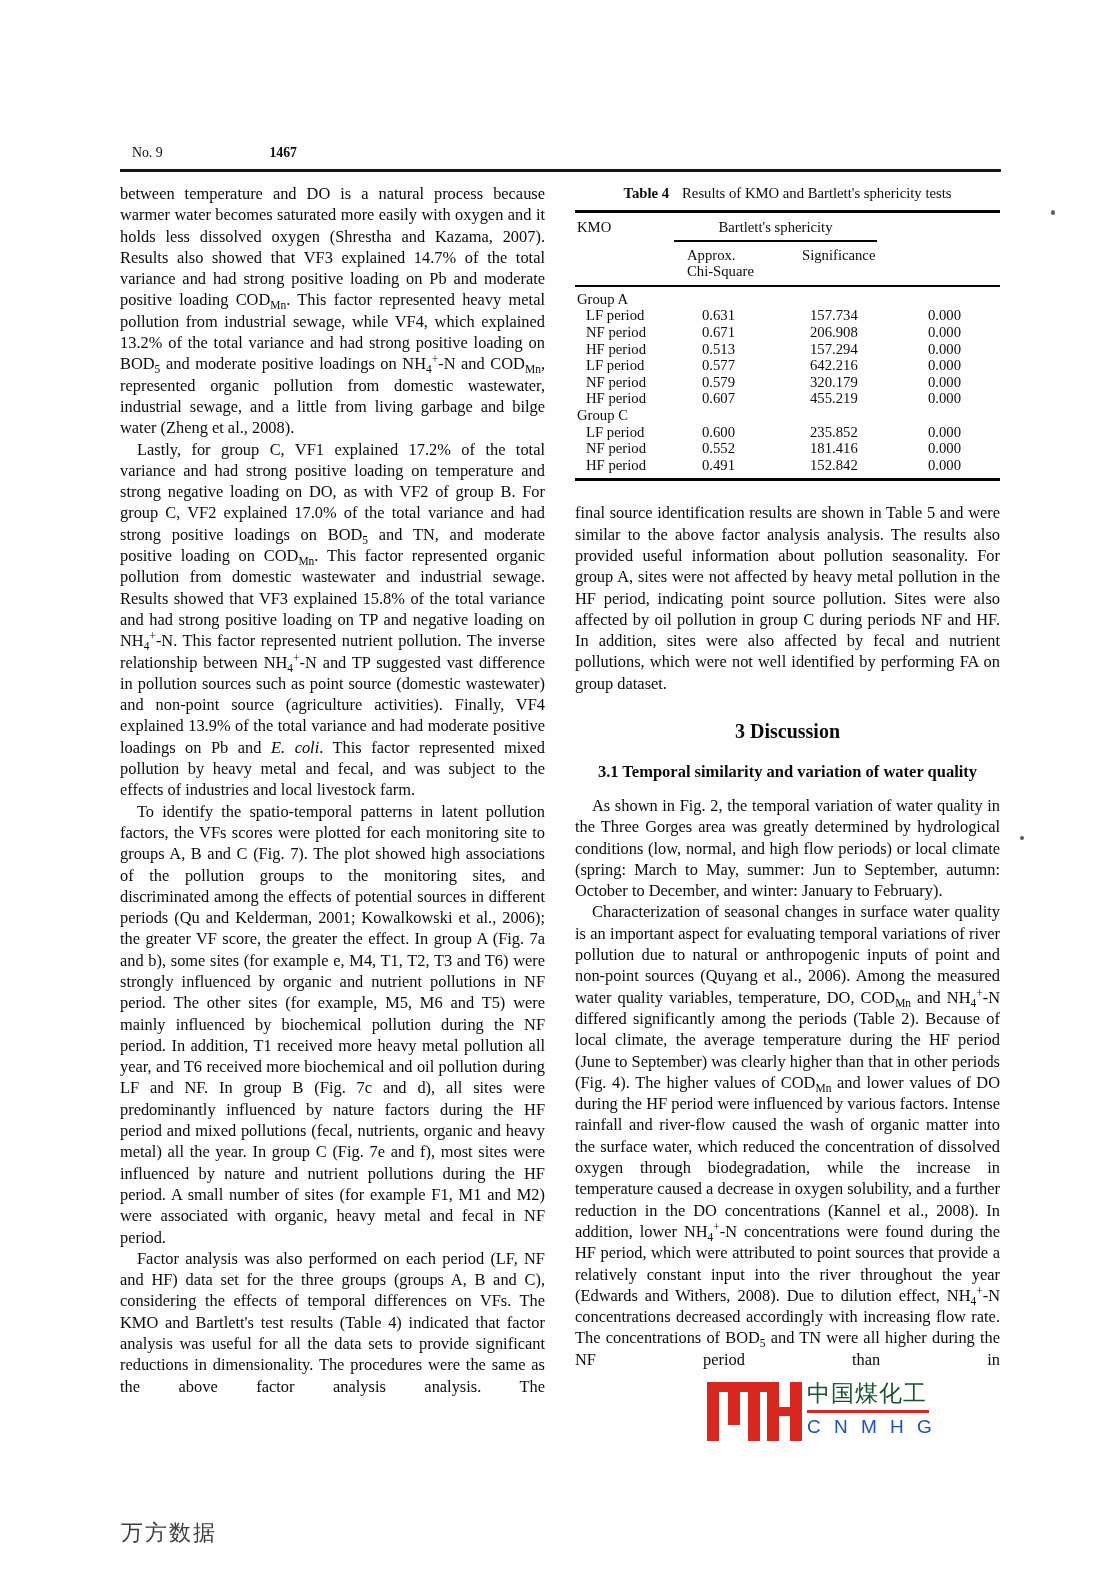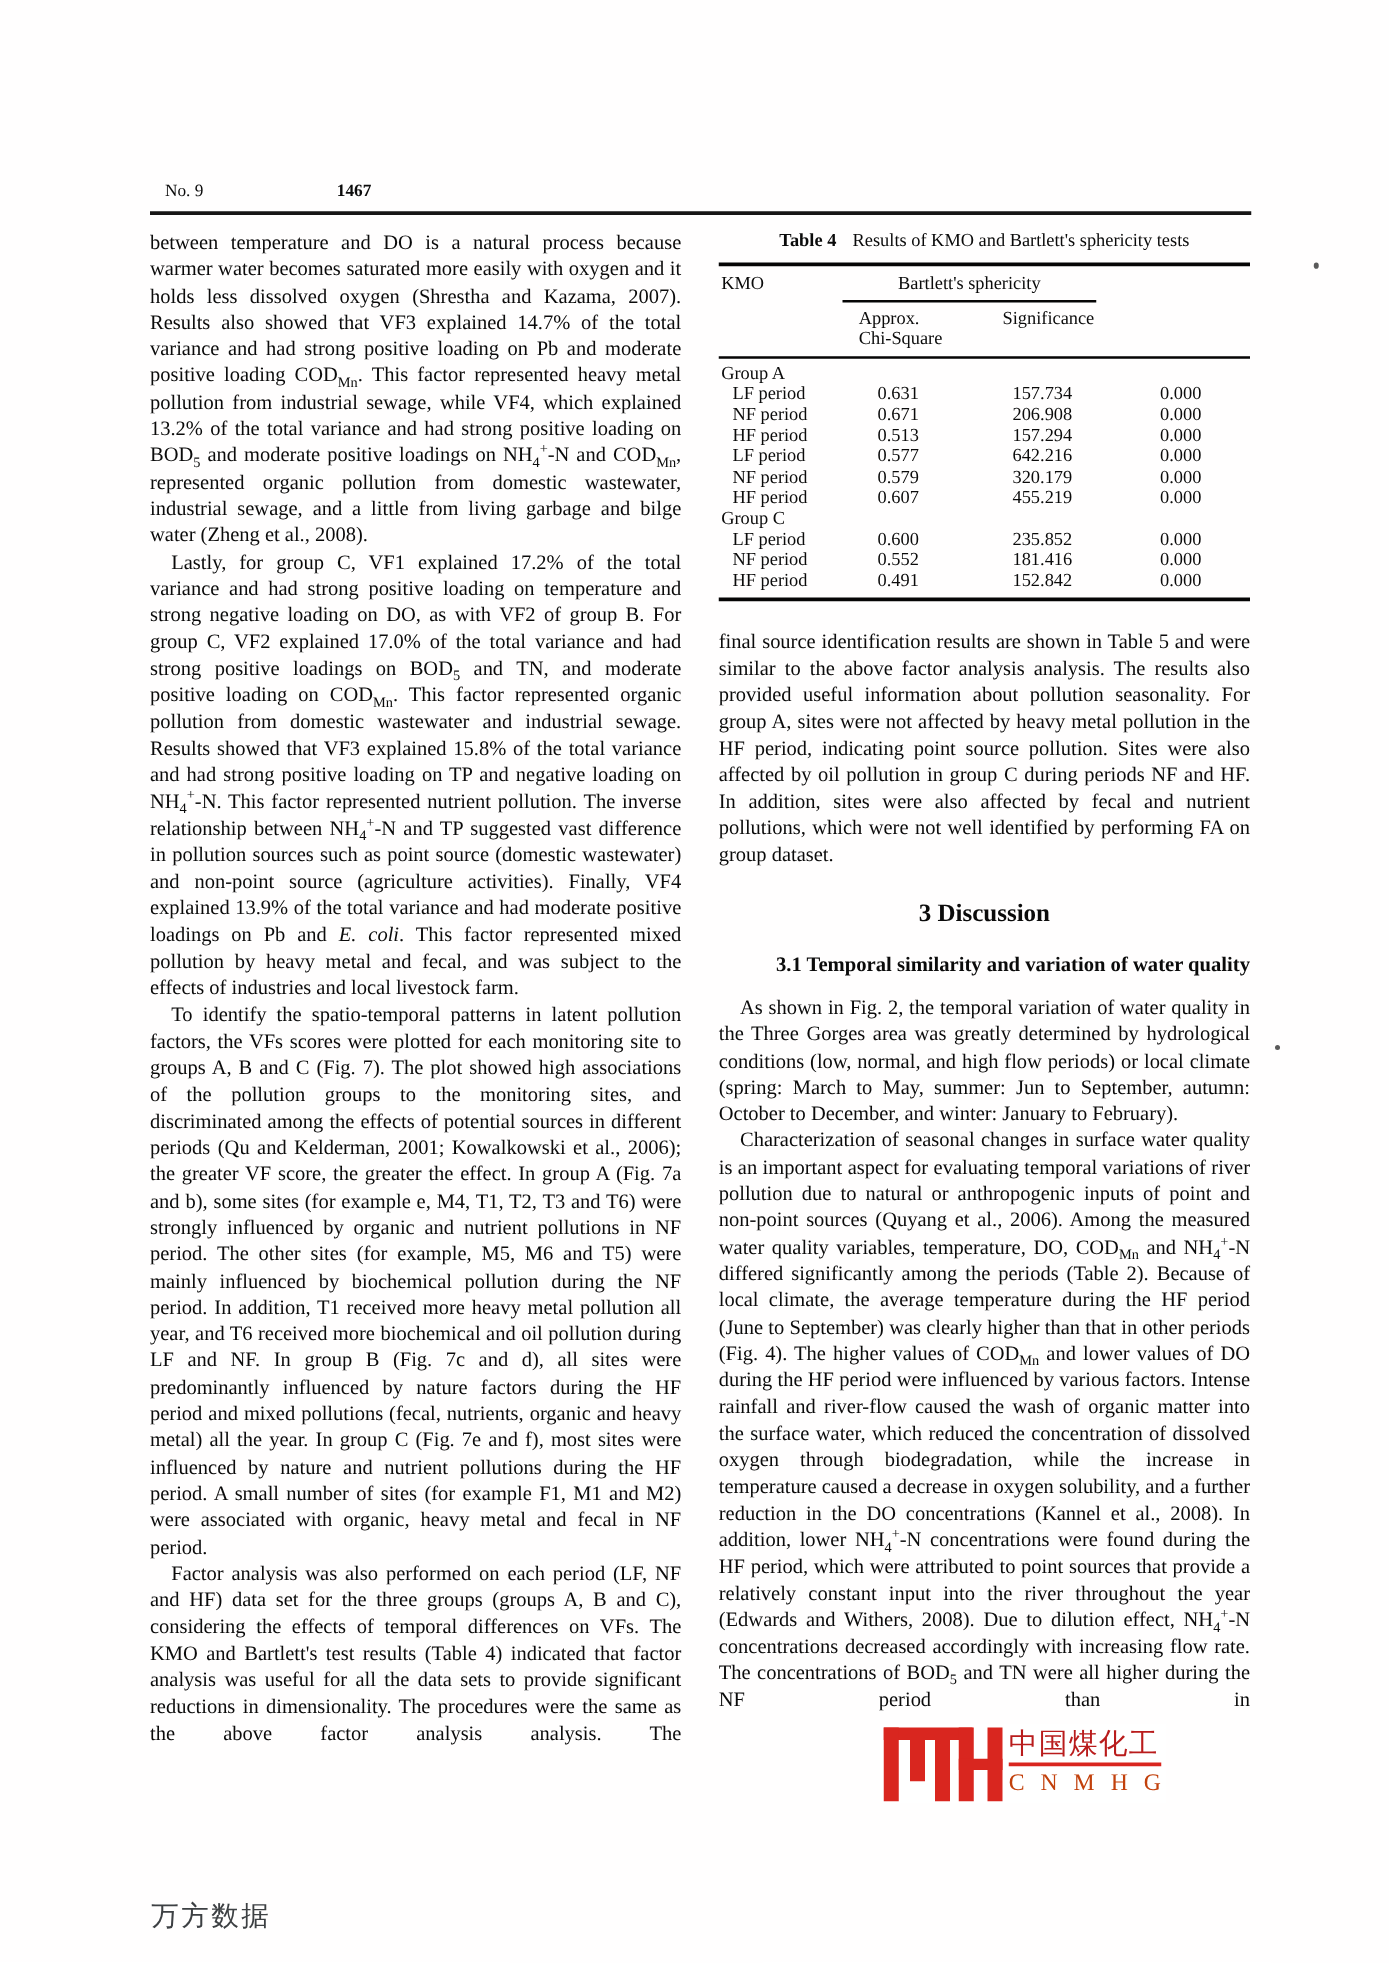--- a/index.html
+++ b/index.html
@@ -18,21 +18,21 @@
   .col-left{left:120px;}
   .col-right{left:575px;}
   .para{margin:0;}
   .ind{text-indent:17px;}
   .justify-last{text-align-last:justify;}
   sub,sup{font-size:70%;line-height:0;}
   i{font-style:italic;}
 
   
   .h-section{font-size:20px;font-weight:bold;margin:25px 0 19px 0;text-align:center;line-height:24px;}
-  .h-subsection{font-size:16.5px;font-weight:bold;margin:0 0 13px 0;text-align:right;line-height:20px;}
+  .h-subsection{font-size:16.5px;font-weight:bold;margin:0 0 13px 0;text-align:center;line-height:20px;}
 
   
   .table-block{margin-bottom:21px;text-align:left;}
   .caption{text-align:center;font-size:14.7px;line-height:18px;margin:1px 0 8px 0;}
   .caption .cap-label{font-weight:bold;}
   .capgap{display:inline-block;width:13px;}
   .table4{border-top:3px solid #050505;border-bottom:3px solid #050505;font-size:14.7px;line-height:16.6px;}
   .thead{display:flex;border-bottom:2px solid #050505;padding:6px 0 5px 2px;}
   .th-periods{width:123px;}
   .th-kmo{width:97px;}
@@ -55,25 +55,25 @@
   .wm-logo{position:absolute;left:3px;top:3px;width:95px;height:59px;}
   .wm-logo span{position:absolute;background:#d9261f;}
   .lg-bar{left:0;top:0;width:71px;height:10px;}
   .lg-s1{left:0;top:0;width:12px;height:59px;}
   .lg-s2{left:21px;top:10px;width:12px;height:33px;}
   .lg-s3{left:41px;top:10px;width:12px;height:49px;}
   .lg-s4{left:60px;top:0;width:12px;height:59px;}
   .lg-cross{left:60px;top:25px;width:35px;height:9px;}
   .lg-s5{left:83px;top:0;width:12px;height:59px;}
   .wm-text{position:absolute;left:103px;top:3px;width:124px;}
-  .wm-cn{color:#b91c1c;font-size:23px;line-height:26px;letter-spacing:1px;white-space:nowrap;
-         font-family:Liberation Serif, serif;}
+  .wm-cn{color:#14532d;font-size:23px;line-height:26px;letter-spacing:1px;white-space:nowrap;
+         font-family:Liberation Mono, monospace;}
   .wm-underline{height:3px;background:#d9261f;margin:2px 0 4px 0;width:122px;}
-  .wm-latin{color:#c2410c;font-size:19px;line-height:20px;letter-spacing:4px;white-space:nowrap;
-            font-family:Liberation Serif, serif;}
+  .wm-latin{color:#1d4ed8;font-size:19px;line-height:20px;letter-spacing:4px;white-space:nowrap;
+            font-family:Liberation Sans, sans-serif;}
 
   
   .footer{position:absolute;left:121px;top:1518px;font-size:22px;color:#3d4043;letter-spacing:2px;
           font-family:"DejaVu Sans","Liberation Sans",sans-serif;}
 
   
   .speck{position:absolute;background:#5a5a5a;border-radius:50%;}
   .s1{left:1051px;top:210px;width:4px;height:5px;}
   .s2{left:1020px;top:836px;width:4px;height:4px;}
 </style>

